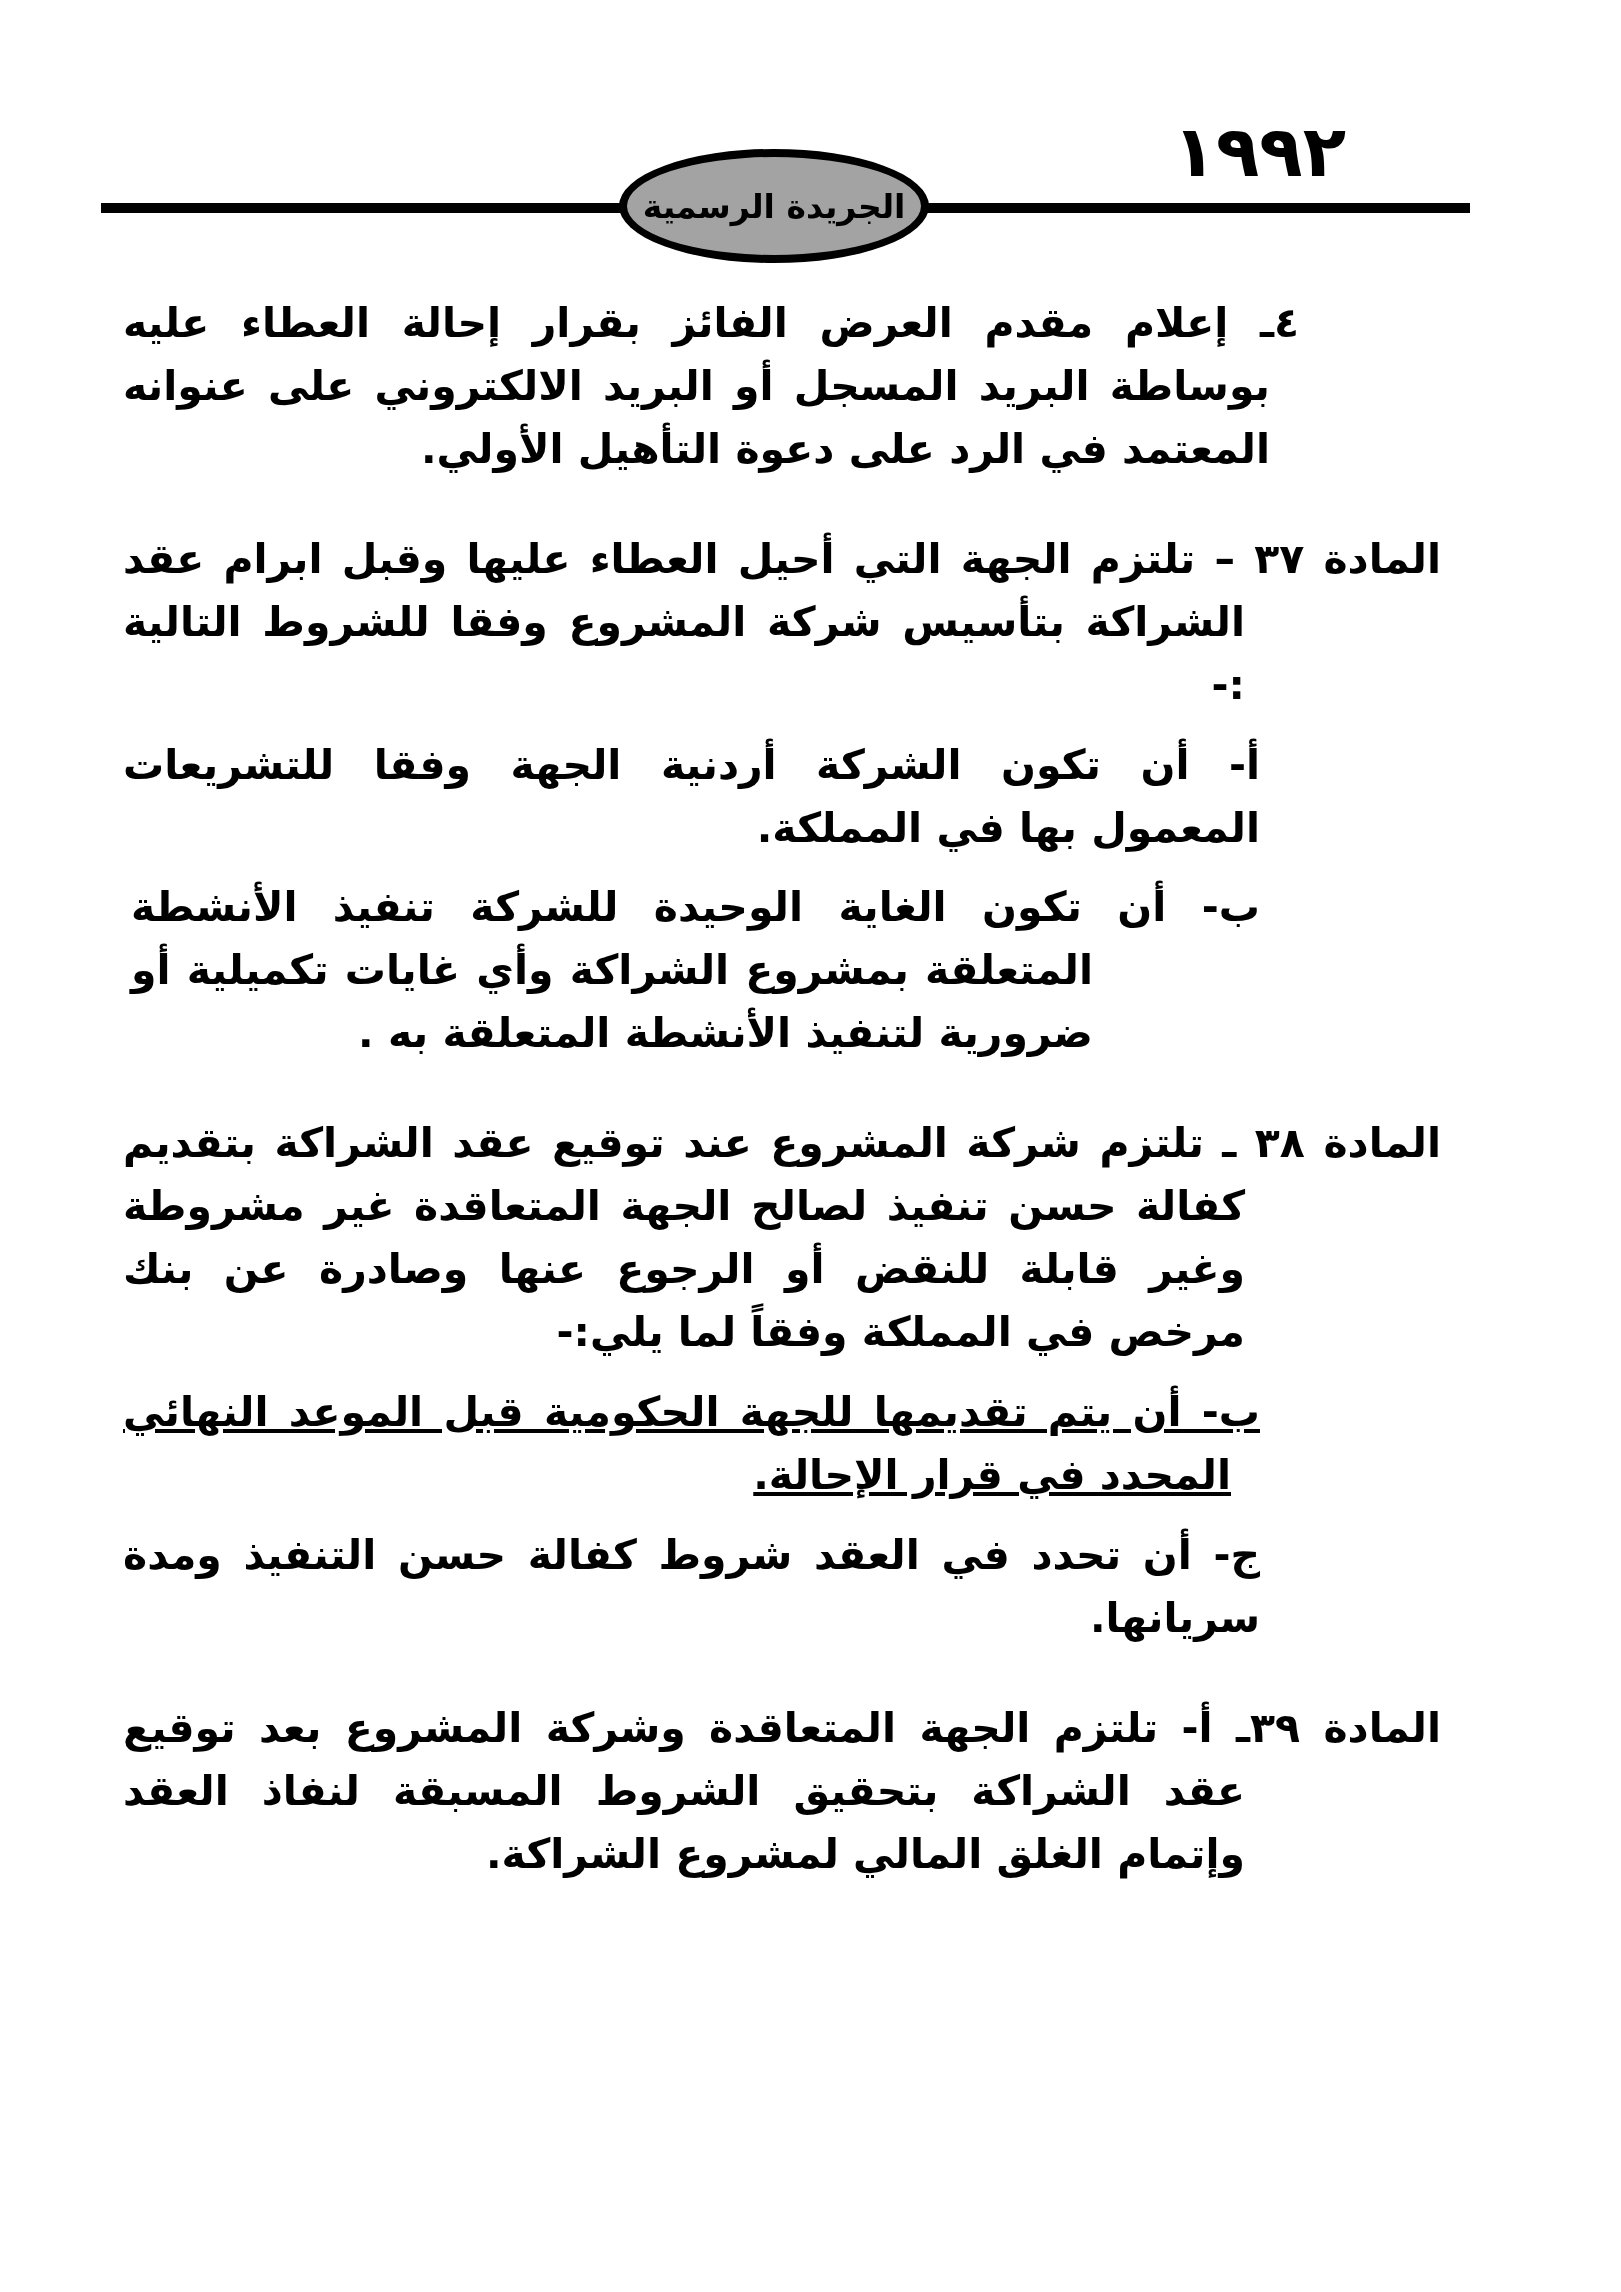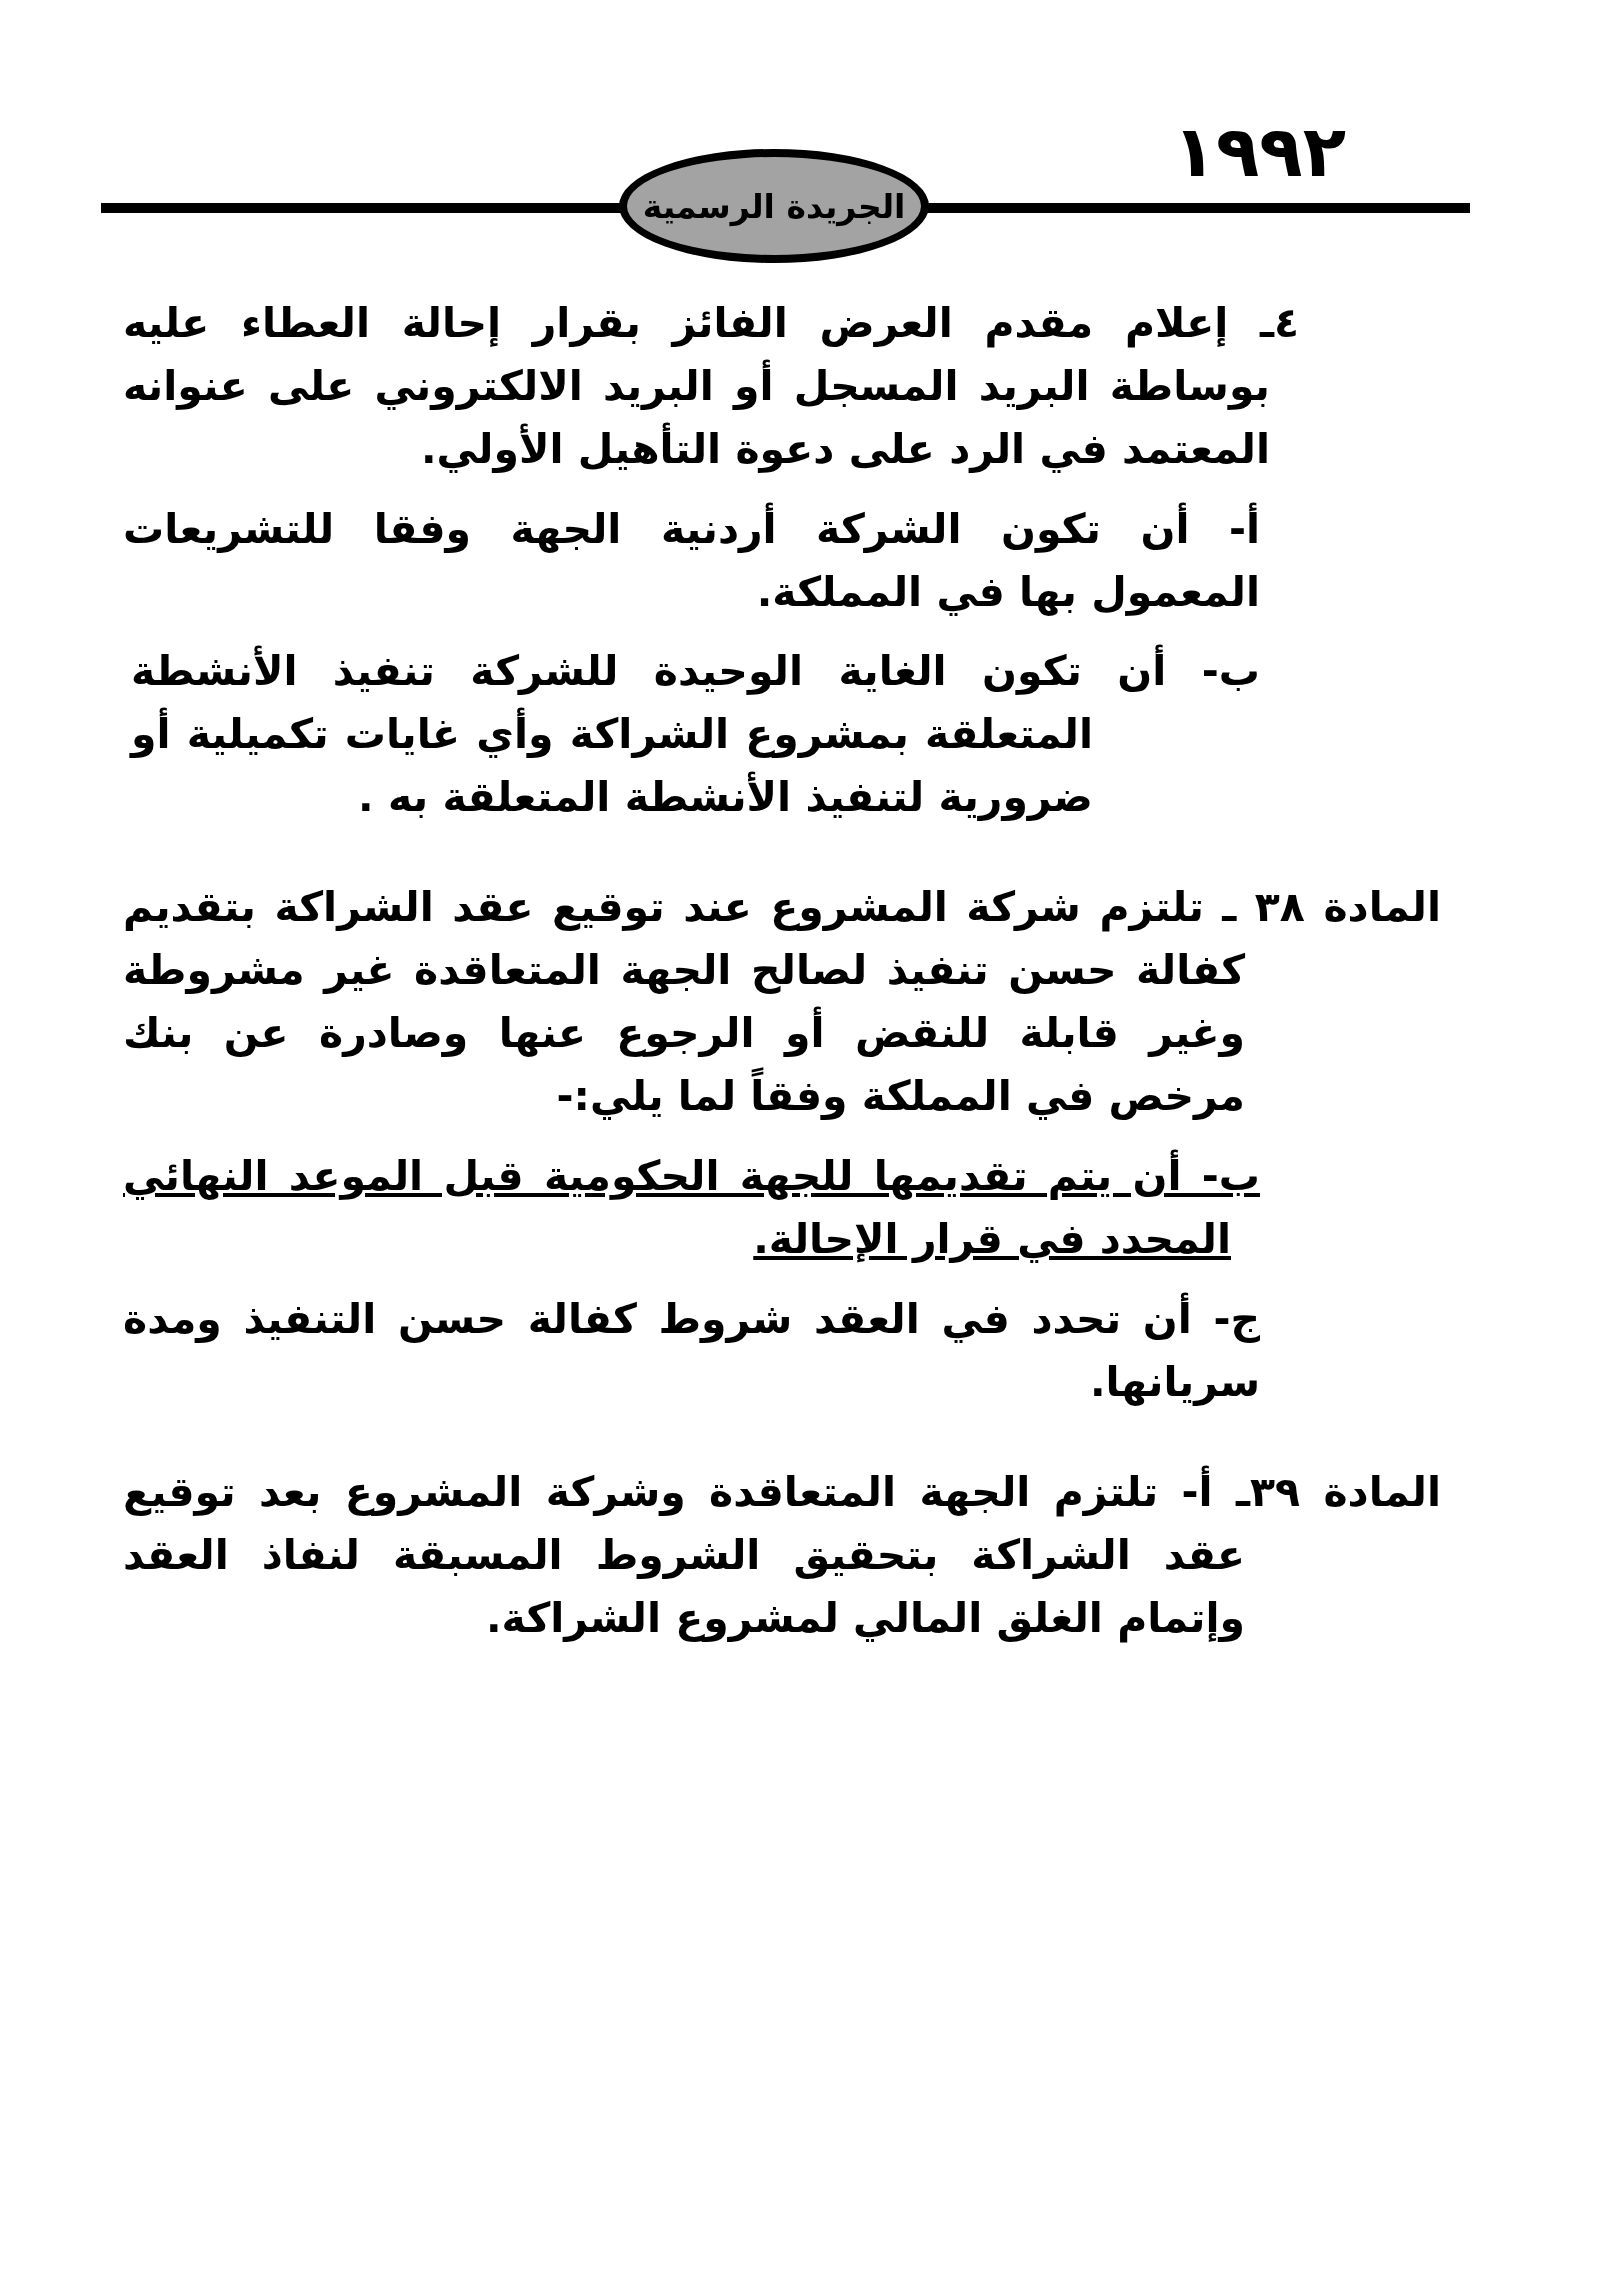--- a/index.html
+++ b/index.html
@@ -91,20 +91,21 @@
   <div class="header">
     <div class="page-number">١٩٩٢</div>
     <div class="header-rule"></div>
     <div class="gazette-oval">
       <span>الجريدة الرسمية</span>
     </div>
   </div>
 
   <div class="content">
     <div class="para p4">٤ـ إعلام مقدم العرض الفائز بقرار إحالة العطاء عليه بوساطة البريد المسجل أو البريد الالكتروني على عنوانه المعتمد في الرد على دعوة التأهيل الأولي.</div>
+    <div class="para art">المادة ٣٧ – تلتزم الجهة التي أحيل العطاء عليها وقبل ابرام عقد الشراكة بتأسيس شركة المشروع وفقا للشروط التالية :-</div>
     <div class="para item">أ- أن تكون الشركة أردنية الجهة وفقا للتشريعات المعمول بها في المملكة.</div>
     <div class="para item h170">ب- أن تكون الغاية الوحيدة للشركة تنفيذ الأنشطة المتعلقة بمشروع الشراكة وأي غايات تكميلية أو ضرورية لتنفيذ الأنشطة المتعلقة به .</div>
     <div class="para art">المادة ٣٨ ـ تلتزم شركة المشروع عند توقيع عقد الشراكة بتقديم كفالة حسن تنفيذ لصالح الجهة المتعاقدة غير مشروطة وغير قابلة للنقض أو الرجوع عنها وصادرة عن بنك مرخص في المملكة وفقاً لما يلي:-</div>
     <div class="para item h30">ب- أن يتم تقديمها للجهة الحكومية قبل الموعد النهائي المحدد في قرار الإحالة.</div>
     <div class="para item">ج- أن تحدد في العقد شروط كفالة حسن التنفيذ ومدة سريانها.</div>
     <div class="para art">المادة ٣٩ـ أ- تلتزم الجهة المتعاقدة وشركة المشروع بعد توقيع عقد الشراكة بتحقيق الشروط المسبقة لنفاذ العقد وإتمام الغلق المالي لمشروع الشراكة.</div>
 
   </div>
 
 </div>

